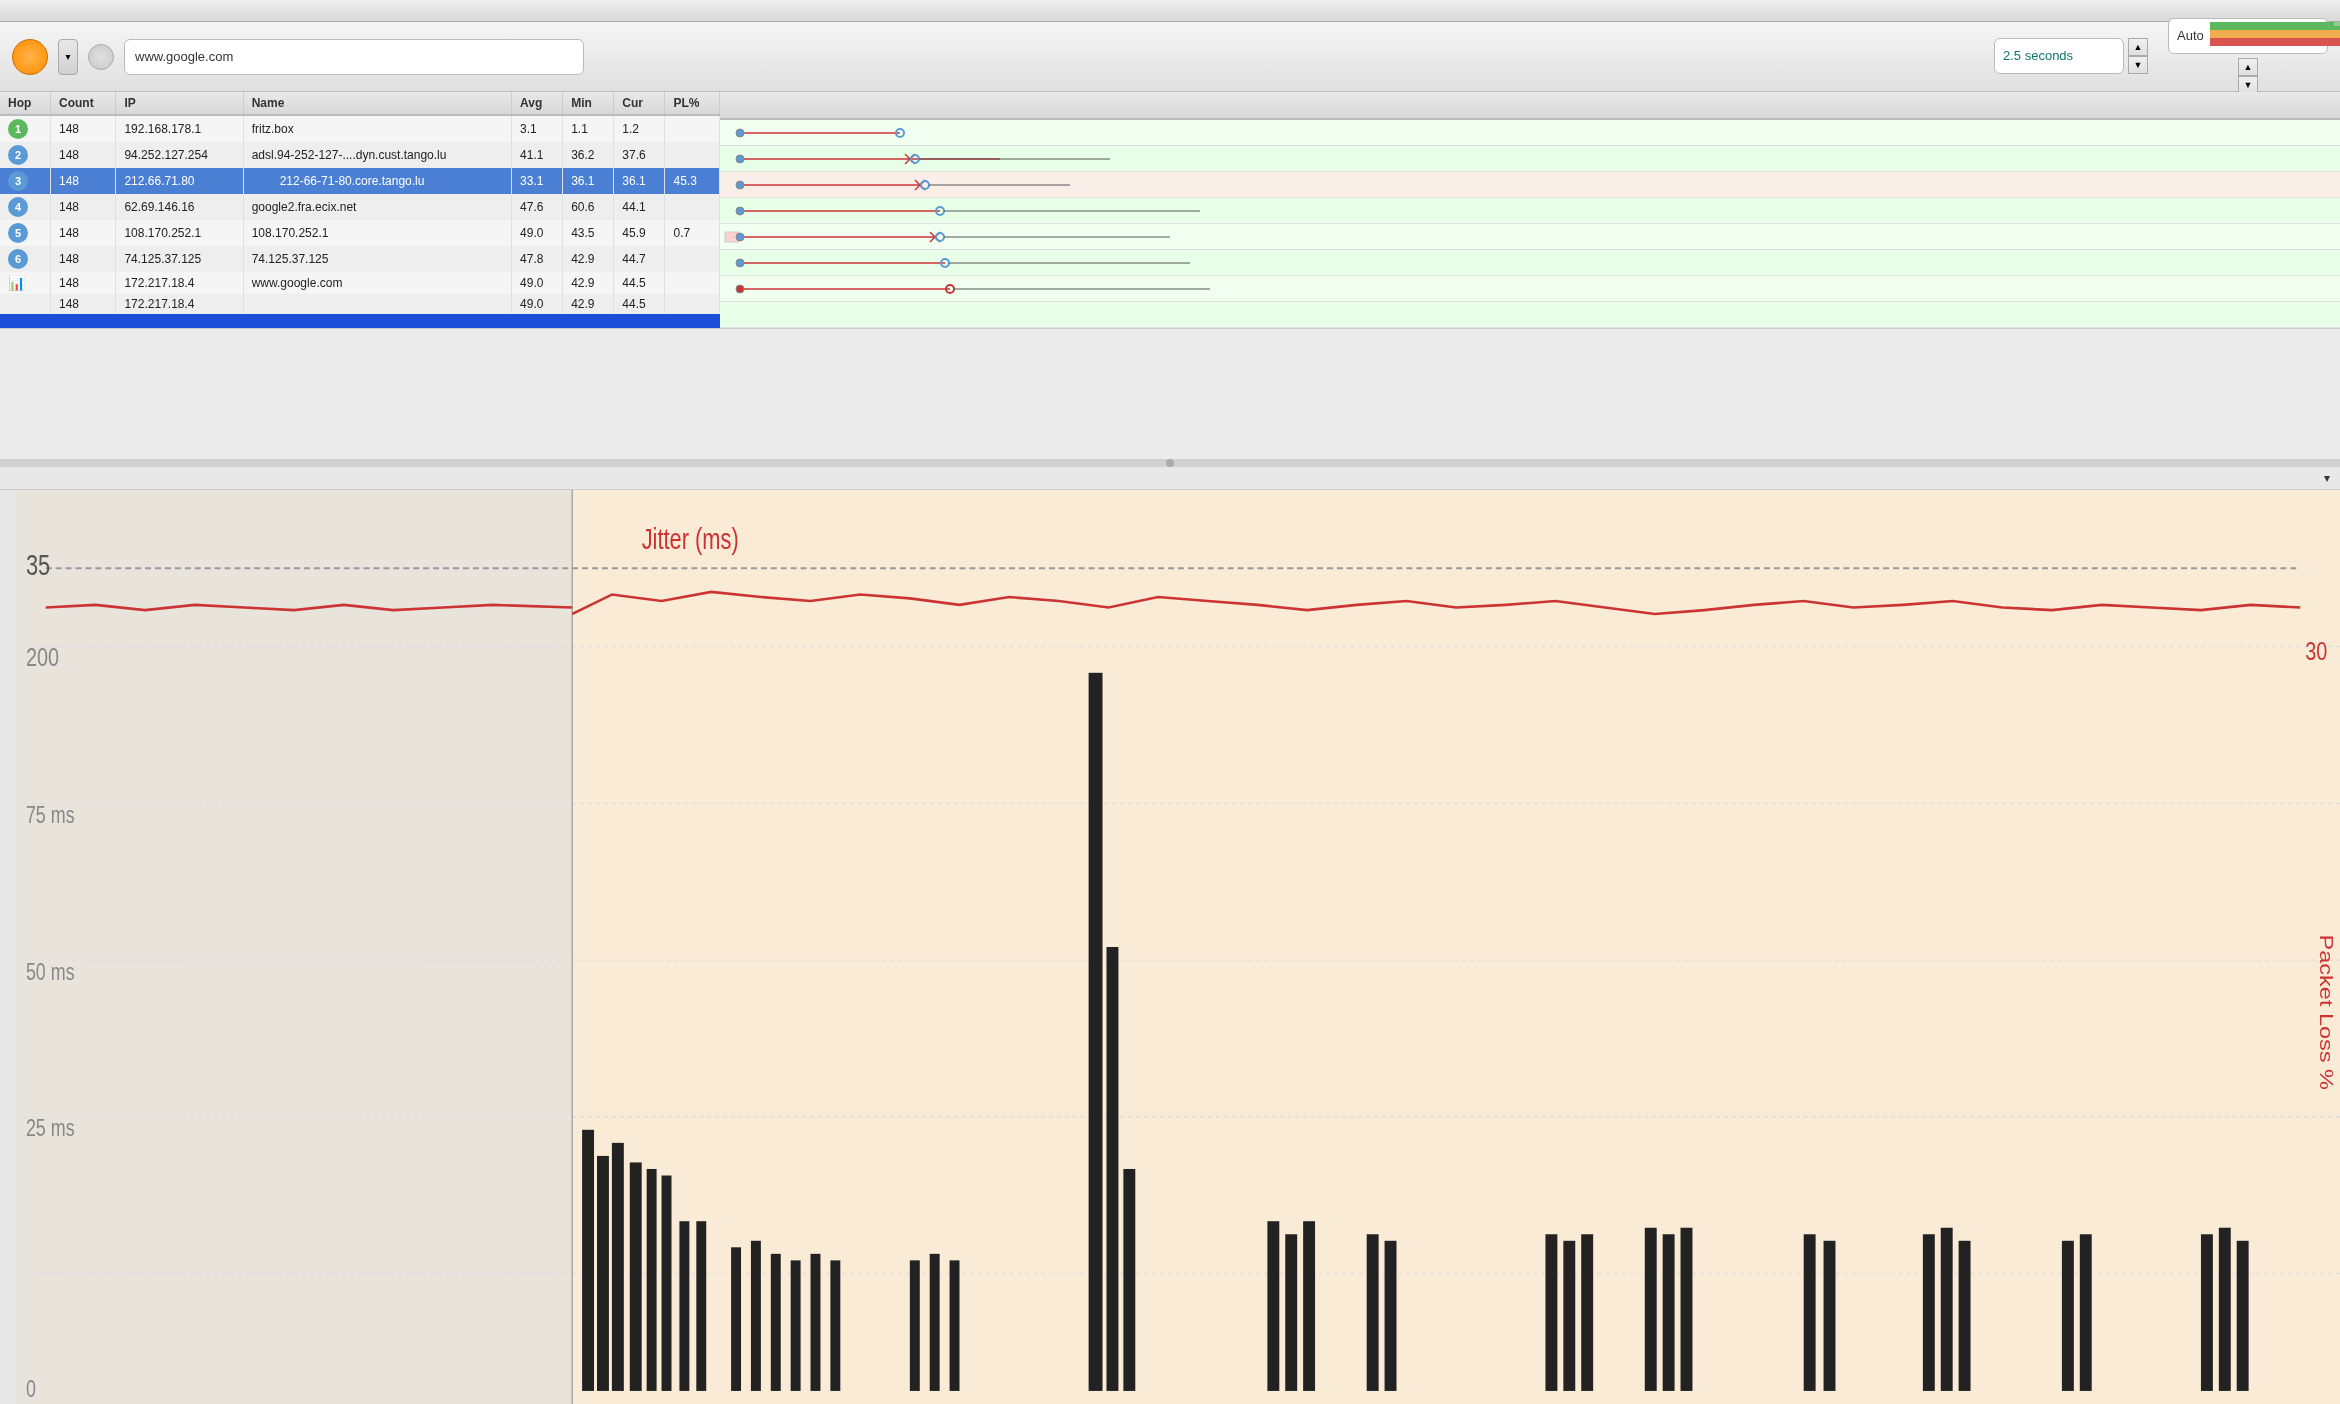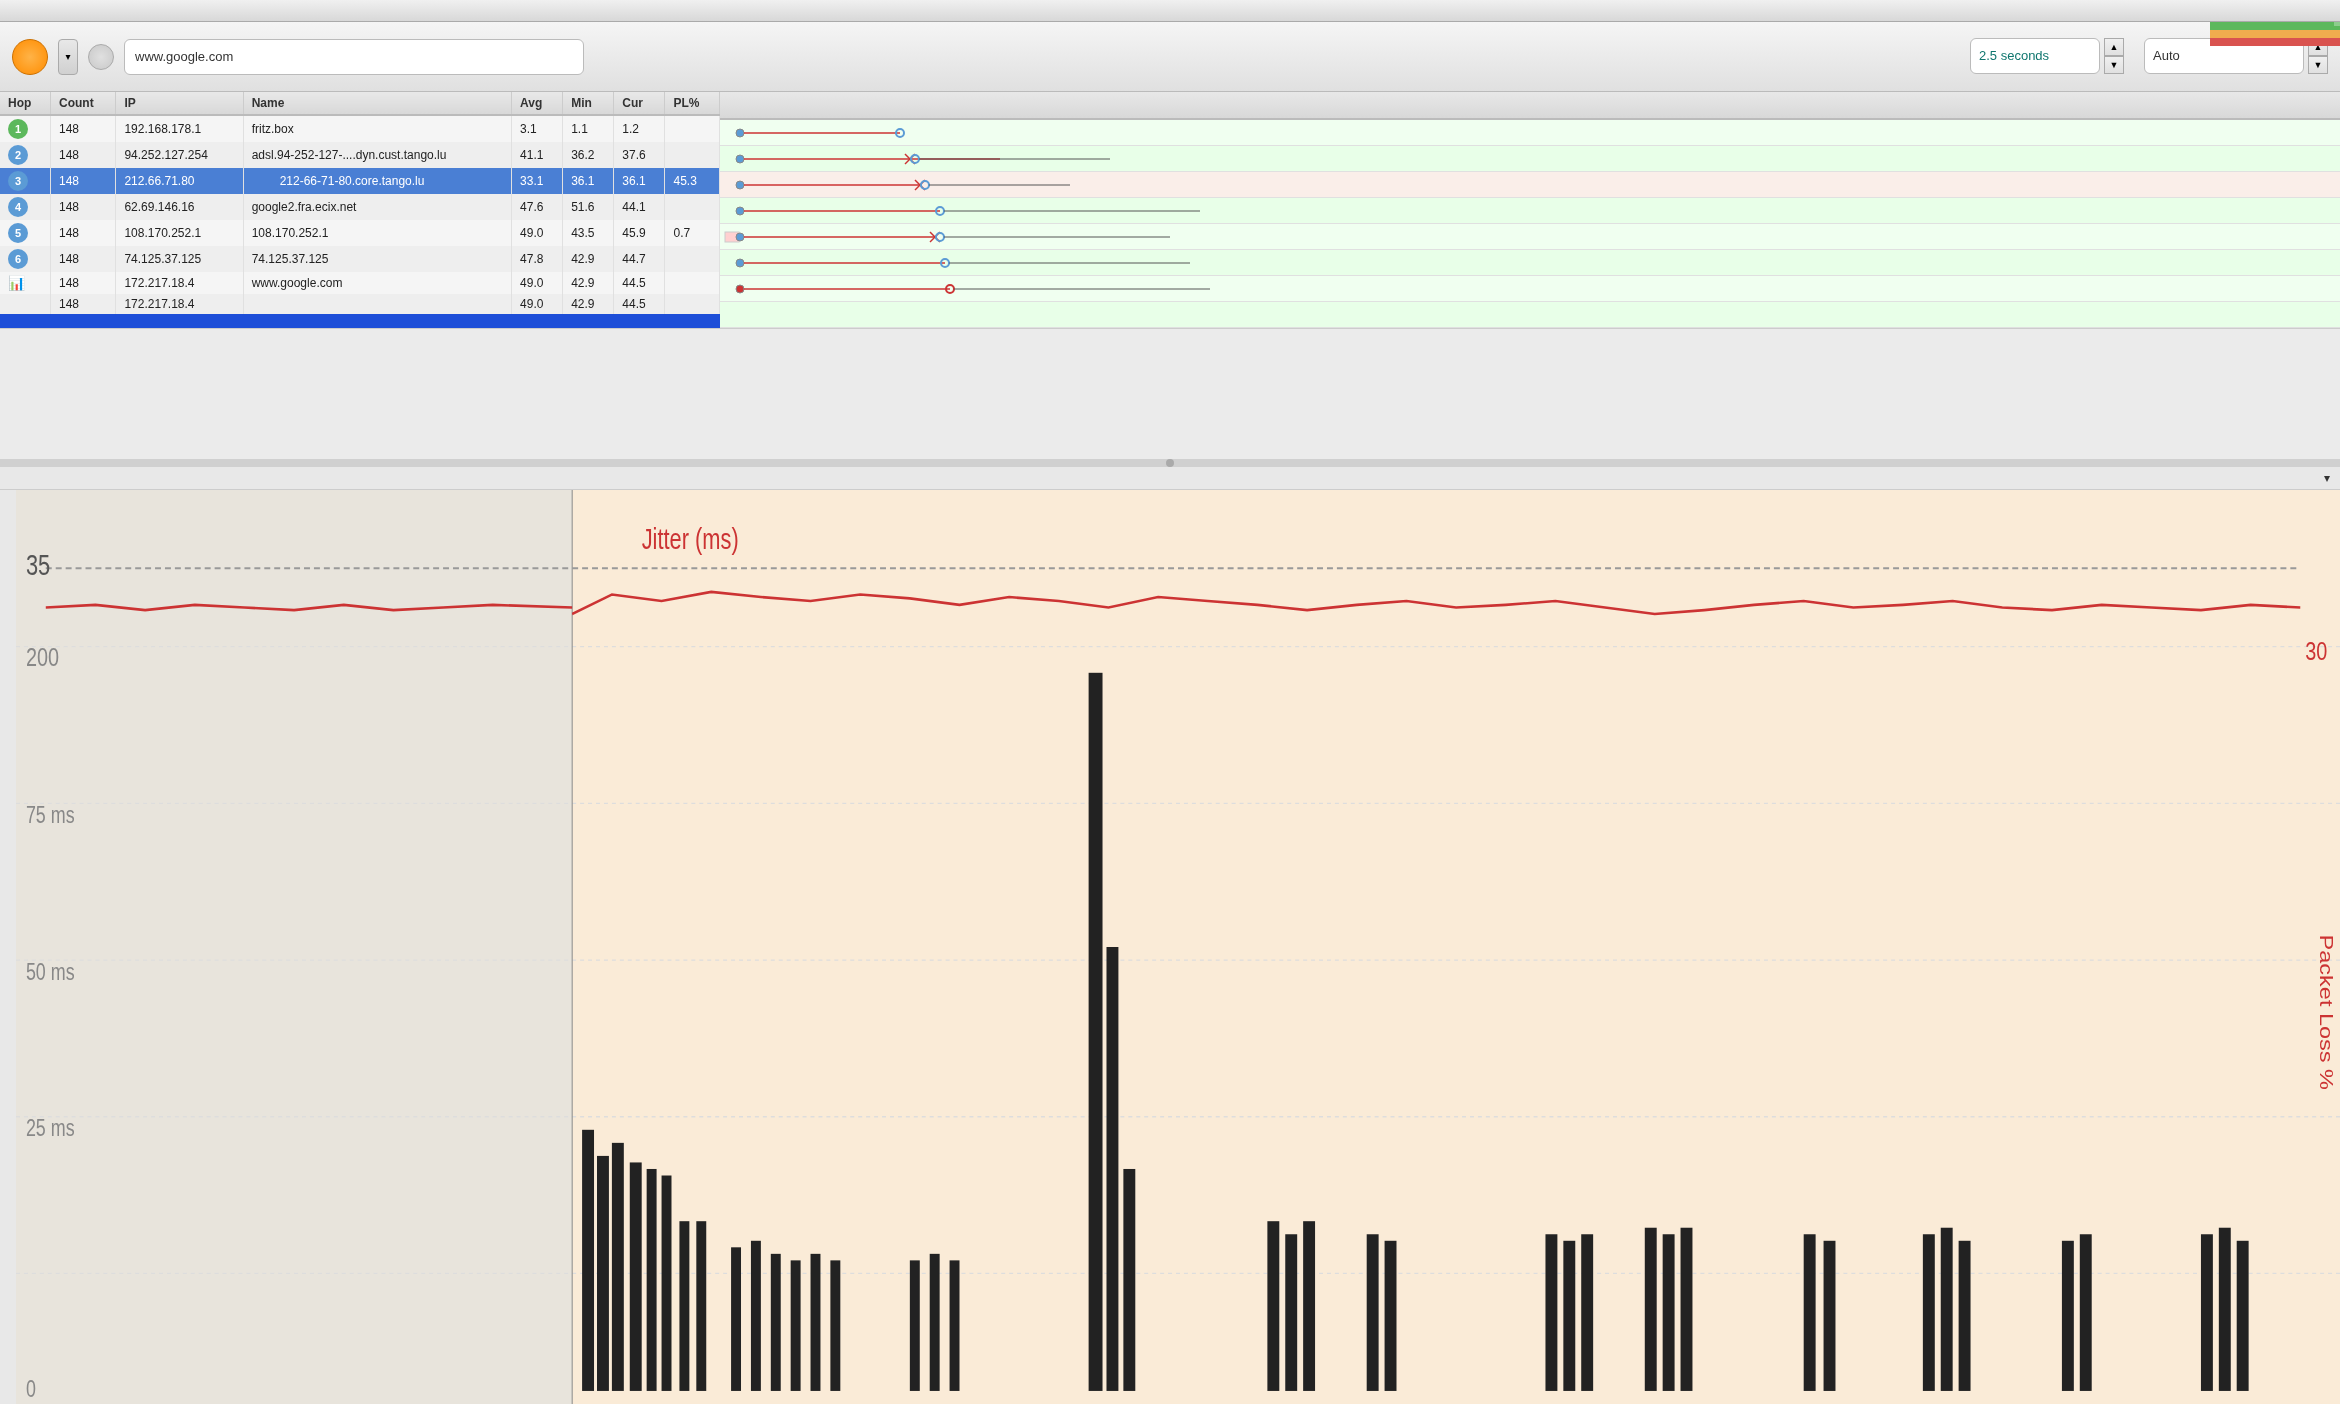--- a/index.html
+++ b/index.html
@@ -285,21 +285,21 @@
       <input class="interval-input" type="text" value="2.5 seconds" style="">
       <div class="stepper">
         <button class="stepper-btn">▲</button>
         <button class="stepper-btn">▼</button>
       </div>
     </div>
     <span class="interval-group-label"></span>
   </div>
 
   <div class="interval-group" style="margin-left:10px;">
-    <div style="display:flex;align-items:flex-start;gap:4px;">
+    <div style="display:flex;align-items:center;gap:4px;flex-direction:column;">
       <input class="focus-input" type="text" value="Auto" style="">
       <div class="stepper">
         <button class="stepper-btn">▲</button>
         <button class="stepper-btn">▼</button>
       </div>
     </div>
     <span class="interval-group-label"></span>
   </div>
 
   <div style="position:absolute;right:0;top:0;display:flex;flex-direction:column;height:70px;width:130px;">
@@ -365,21 +365,21 @@
                 <td style="color: white;">36.1</td>
                 <td style="color: white;">36.1</td>
                 <td style="color: white;">45.3</td>
               </tr>
               <tr>
                 <td><span class="hop-num hop-num-blue">4</span></td>
                 <td>148</td>
                 <td>62.69.146.16</td>
                 <td>google2.fra.ecix.net</td>
                 <td>47.6</td>
-                <td>51.6</td>
+                <td>60.6</td>
                 <td>44.1</td>
                 <td></td>
               </tr>
               <tr>
                 <td><span class="hop-num hop-num-blue">5</span></td>
                 <td>148</td>
                 <td>108.170.252.1</td>
                 <td>108.170.252.1</td>
                 <td>49.0</td>
                 <td>43.5</td>

